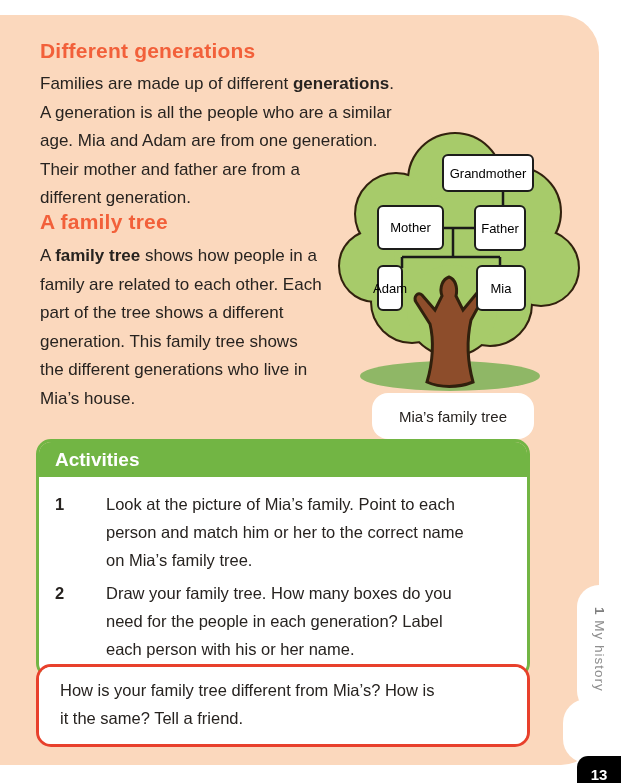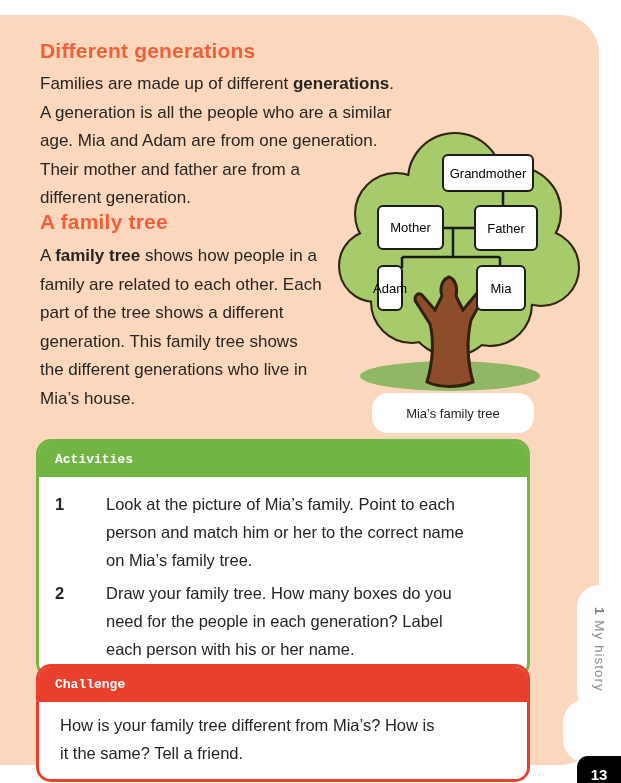--- a/index.html
+++ b/index.html
@@ -21,32 +21,32 @@
   p.body b { font-weight:bold; }
 
   
   .tree { position:absolute; left:330px; top:115px; width:262px; height:300px; }
   .tree svg { position:absolute; left:0; top:0; }
   .tbox { position:absolute; background:#ffffff; border:2.5px solid #1d1d1b;
           border-radius:6px; display:flex; align-items:center; justify-content:center;
           font-size:13px; color:#000000; }
   .b-grandmother { left:112px; top:24px;  width:92px; height:38px; }
   .b-mother      { left:47px;  top:75px;  width:67px; height:45px; }
-  .b-father      { left:144px; top:75px;  width:64px; height:46px; }
+  .b-father      { left:144px; top:75px;  width:52px; height:46px; }
   .b-adam        { left:47px;  top:135px; width:26px; height:46px; }
   .b-mia         { left:146px; top:135px; width:50px; height:46px; }
-  .caption { position:absolute; left:42px; top:263px; width:162px; height:40px;
+  .caption { position:absolute; left:42px; top:263px; width:162px; height:46px;
              background:#ffffff; border-radius:16px; display:flex; align-items:center;
-             justify-content:center; font-size:13px; color:#272320; }
+             justify-content:center; font-size:15px; color:#272320; }
 
   
   .panel { position:absolute; left:36px; width:494px; border-radius:15px;
            overflow:hidden; }
   .panel .hdr { height:37px; display:flex; align-items:center; padding-left:17px;
-                font-family:Liberation Mono, monospace; font-weight:bold; font-size:13px;
+                font-family:Liberation Sans, sans-serif; font-weight:bold; font-size:19px;
                 color:#ffffff; }
   .panel .bod { background:#ffffff; font-size:16.5px; line-height:28px; color:#272320; }
   .activities { top:424px; border:3px solid #72b544; }
   .activities .hdr { background:#72b544; margin:-1px; }
   .activities .bod { min-height:168px; padding:8px 10px 12px 16px; }
   .challenge { top:649px; border:3px solid #e8402c; }
   .challenge .hdr { background:#e8402c; margin:-1px; }
   .challenge .bod { min-height:62px; padding:9px 10px 12px 21px; white-space:pre-line; }
   .item { display:flex; margin-top:5px; }
   .item .num { font-weight:bold; width:21px; flex:0 0 21px; }
@@ -149,21 +149,20 @@
         <div class="item">
           <span class="num">2</span>
           <span class="txt">Draw your family tree. How many boxes do you
 need for the people in each generation? Label
 each person with his or her name.</span>
         </div>
       </div>
     </section>
 
     <section class="panel challenge">
-      <div class="hdr">Challenge</div>
       <div class="bod">How is your family tree different from Mia’s? How is
 it the same? Tell a friend.</div>
     </section>
   </div>
 
   <div class="side-tab">
     <span class="vtext"><span class="vnum">1</span><span> My history</span></span>
   </div>
   <div class="badge-blob"></div>
   <div class="page-number">13</div>

